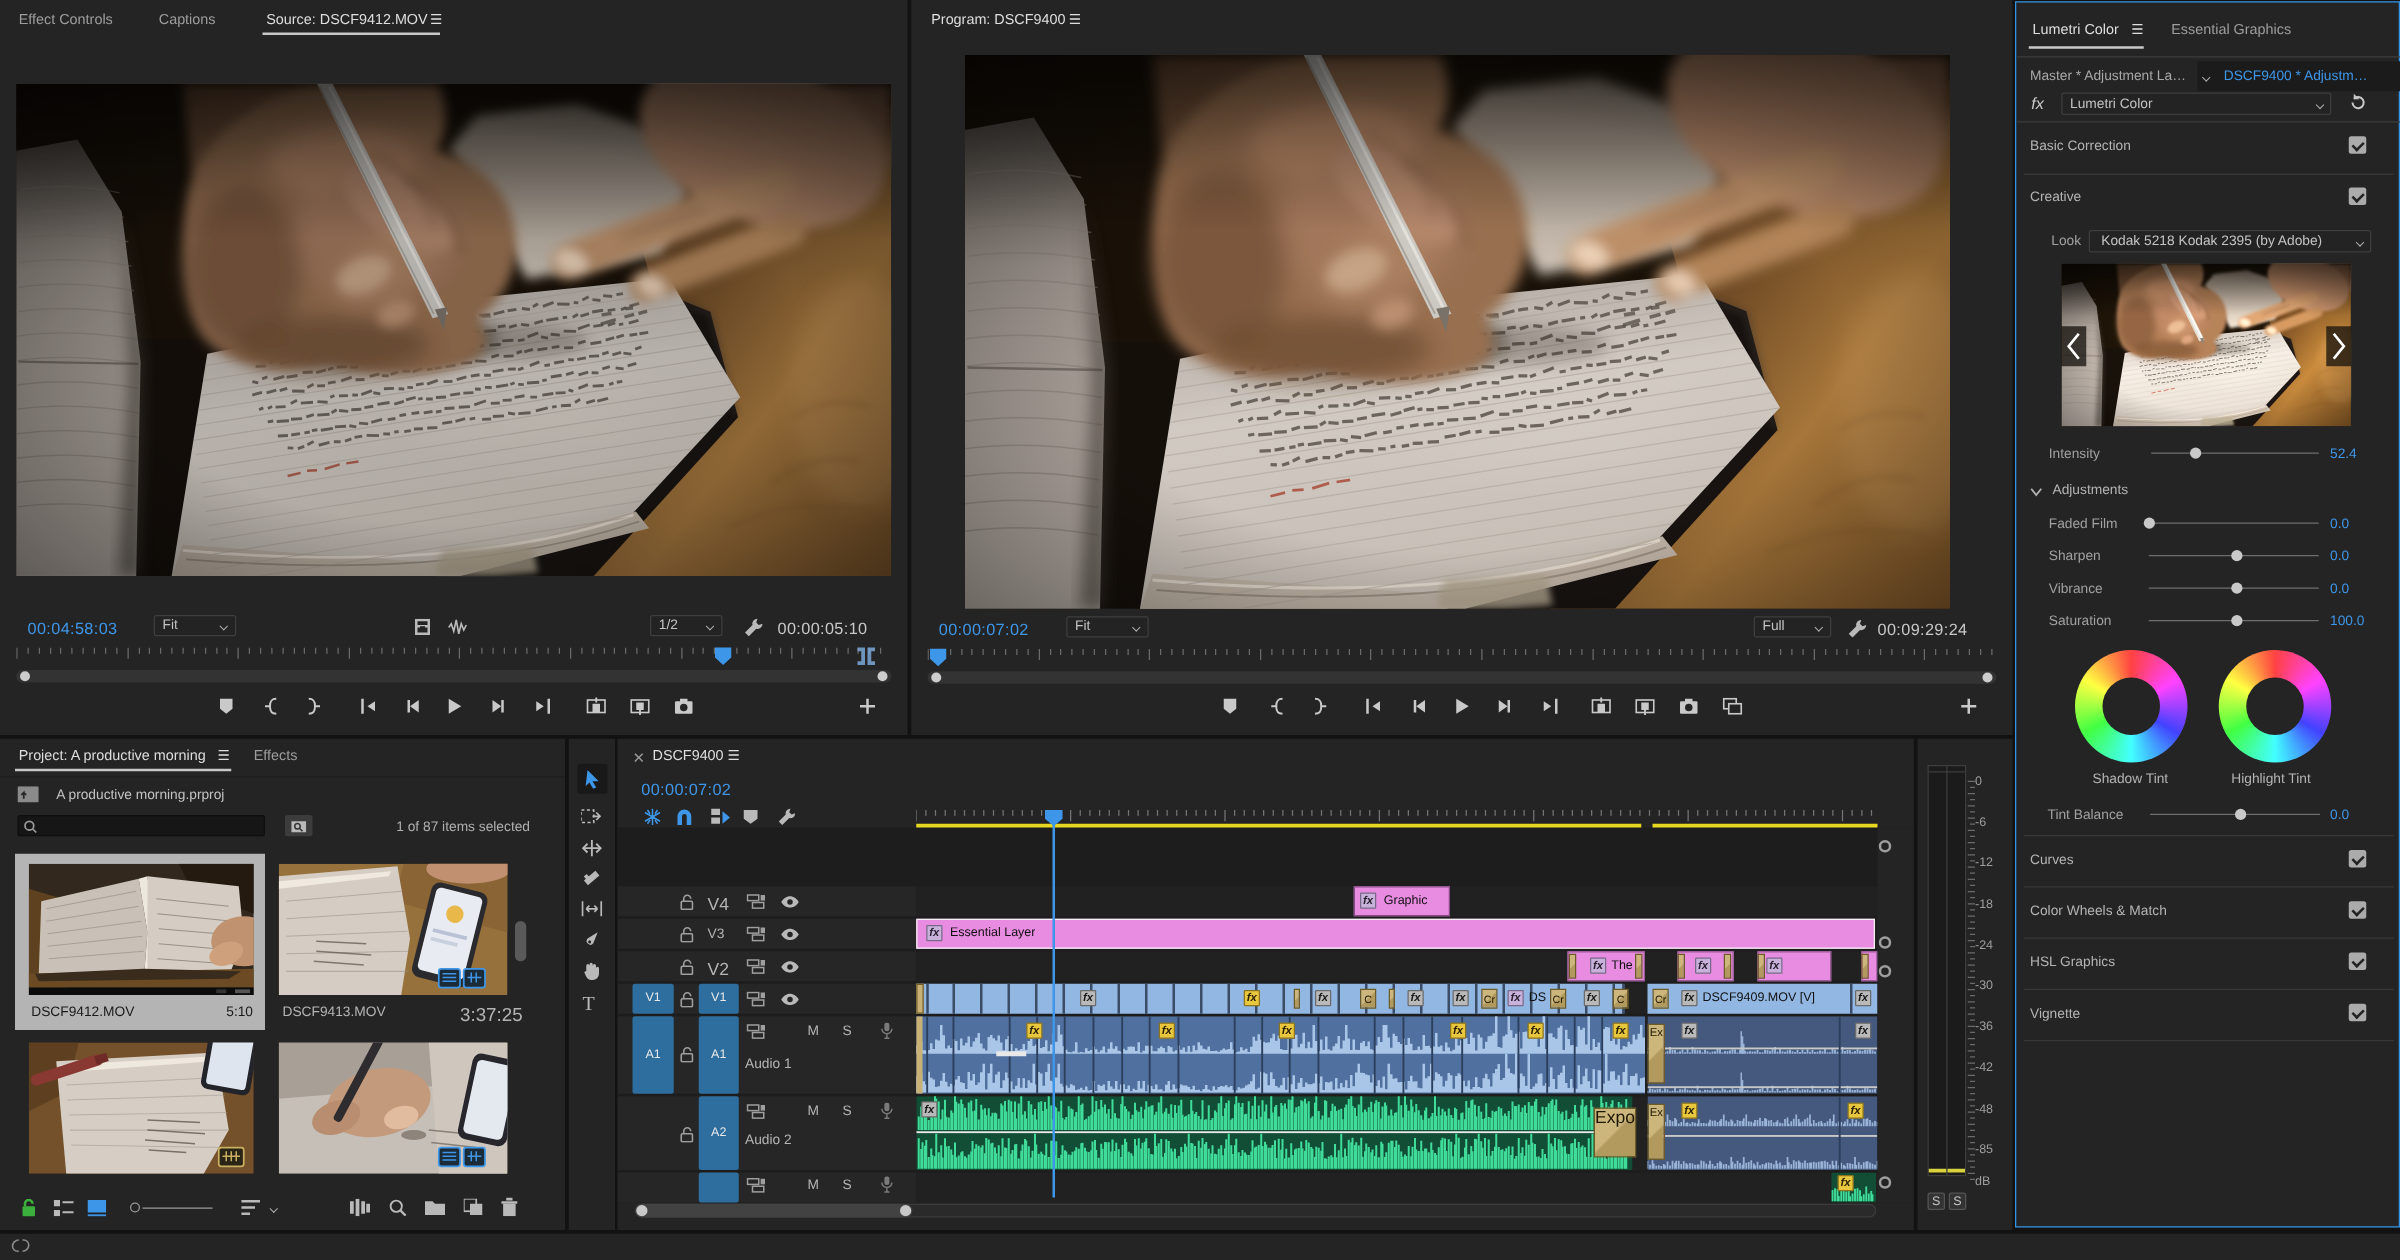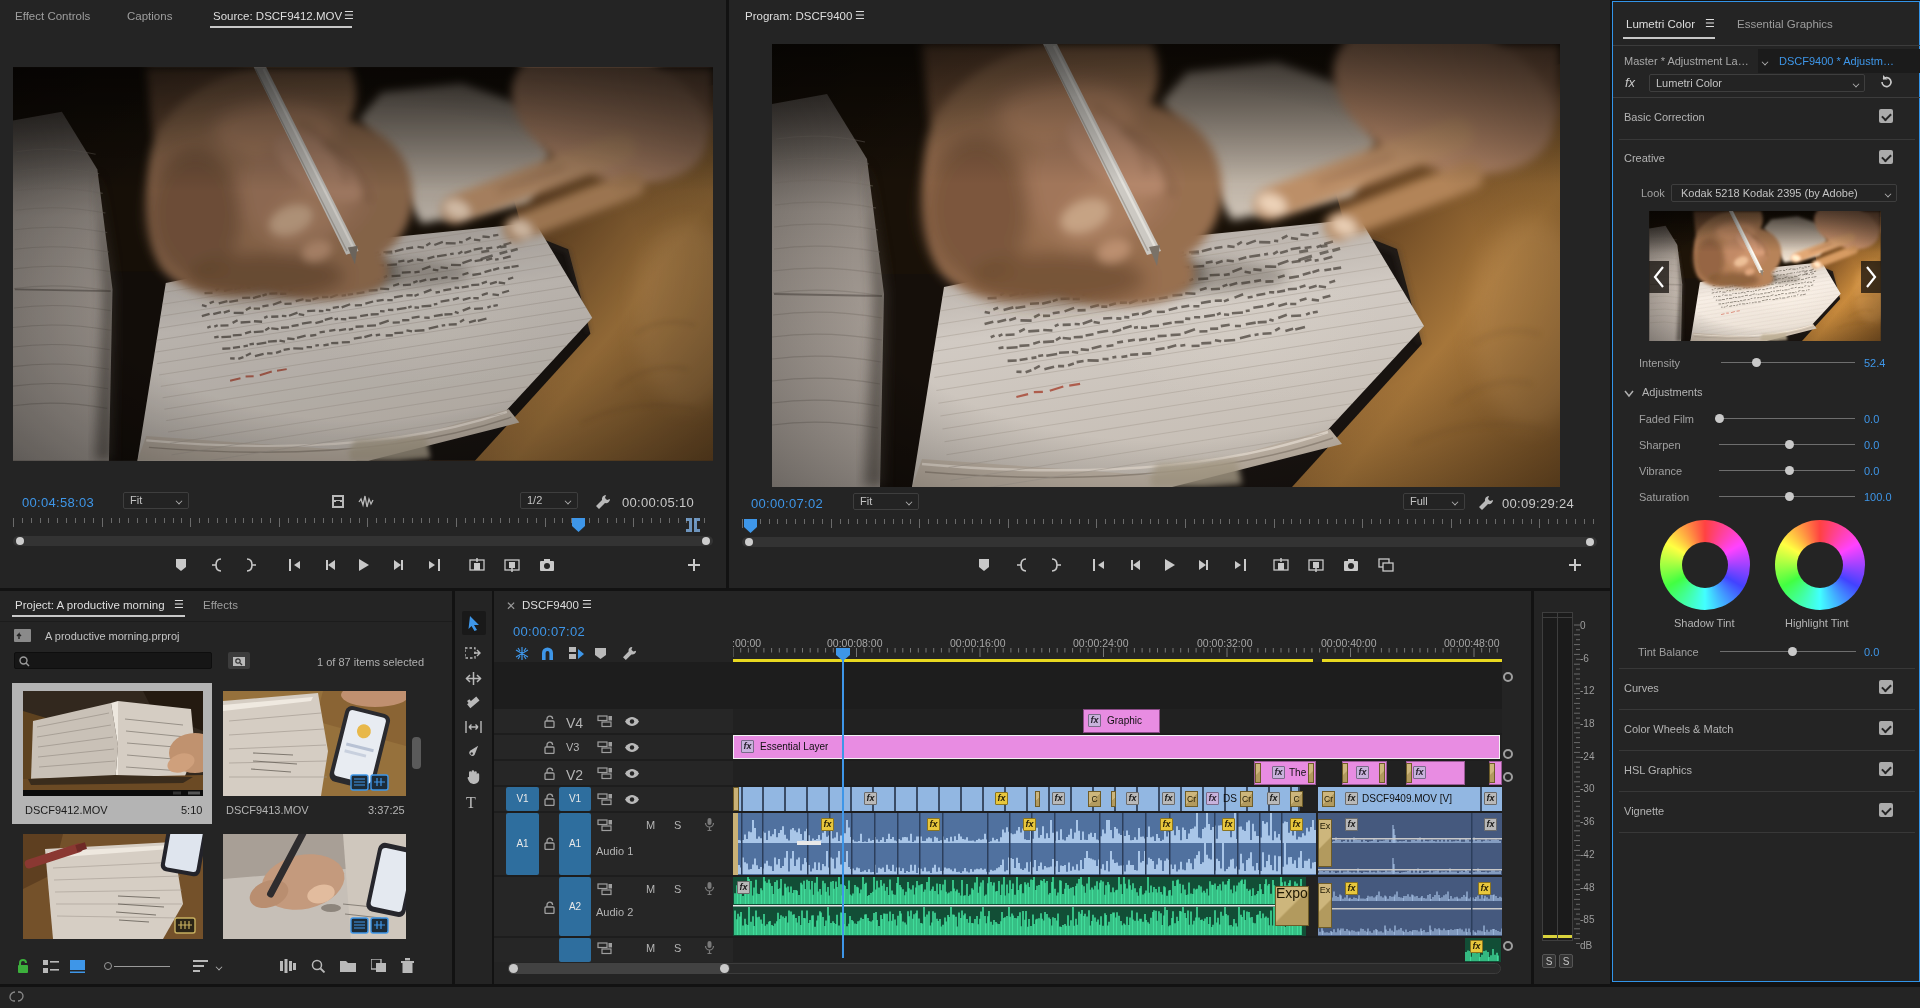--- a/index.html
+++ b/index.html
@@ -662,21 +662,21 @@
         <rect x="124" y="55" width="28" height="3" fill="#b8c2d4"></rect>
         <rect x="124" y="62" width="22" height="3" fill="#c8d0de"></rect>
       </g>
 <ellipse cx="152" cy="4" rx="34" ry="12" fill="#c09070"></ellipse>
 <rect x="128" y="84" width="17" height="15" rx="2" fill="#1c2b38" stroke="#3e96e8" stroke-width="1.4"></rect>
 <rect x="148" y="84" width="17" height="15" rx="2" fill="#1c2b38" stroke="#3e96e8" stroke-width="1.4"></rect>
 <path d="M131 88h11M131 91h11M131 94h11" stroke="#3e96e8" stroke-width="1.2"></path>
 <path d="M151 91h11M154 87v8M158 87v8" stroke="#3e96e8" stroke-width="1.2"></path>
 </svg>
 <span class="a" style="left:226px;top:213px;color:#b4b4b4;font-size:11px">DSCF9413.MOV</span>
-<span class="a" style="left:368px;top:213px;color:#b4b4b4;font-size:11px">3:37:25</span>
+<span class="a" style="left:368px;top:213px;color:#b4b4b4;font-size:15px">3:37:25</span>
 <svg class="a" style="left:23px;top:243px" width="180" height="105" viewBox="0 0 180 105">
 <rect width="180" height="105" fill="#74512a"></rect>
 <polygon points="0,0 40,0 30,40 0,55" fill="#5e3f20"></polygon>
 <polygon points="22,15 150,8 160,70 140,105 30,105" fill="#d6cec4"></polygon>
 <polygon points="25,18 148,11 147,15 26,24" fill="#eee8df"></polygon>
 <g stroke="#9a9188" stroke-width="1" opacity=".5">
         <path d="M30 34l124 -6M31 46l126 -4M32 58l127 -2M33 70l126 0M34 82l122 2"></path>
       </g>
 <g stroke="#5a544c" stroke-width="1.1" opacity=".75">
         <path d="M95 62l42 2M95 70l46 3M93 78l40 3M96 86l30 2"></path>
@@ -810,29 +810,20 @@
       <rect x="1" y="8" width="7" height="5" fill="#b9b9b9"></rect>
       <path d="M10 3l6 5-6 5z" fill="#3e96e8"></path>
     </svg>
 <svg class="a" style="left:100px;top:56px" width="13" height="13">
       <path d="M1 1h11v7l-5.5 4L1 8z" fill="#b9b9b9"></path>
     </svg>
 <svg class="a" style="left:128px;top:55px" width="16" height="14" viewBox="0 0 17 15">
       <path d="M11 1a4 4 0 0 0-4 5l-6 6 3 3 6-6a4 4 0 0 0 5-4l-3 1-2-2 1-3z" fill="#b9b9b9"></path>
     </svg>
 <div class="a" style="left:0;top:71px;width:1037px;height:300px;background:#1d1d1d"></div>
-<div class="a" style="left:239px;top:46px;width:769px;height:25px;overflow:hidden">
-<span class="a" style="left:-1px;top:0;color:#a6a6a6;font-size:10.5px">:00:00</span>
-<span class="a" style="left:94px;top:0;color:#a6a6a6;font-size:10.5px">00:00:08:00</span>
-<span class="a" style="left:217px;top:0;color:#a6a6a6;font-size:10.5px">00:00:16:00</span>
-<span class="a" style="left:340px;top:0;color:#a6a6a6;font-size:10.5px">00:00:24:00</span>
-<span class="a" style="left:464px;top:0;color:#a6a6a6;font-size:10.5px">00:00:32:00</span>
-<span class="a" style="left:588px;top:0;color:#a6a6a6;font-size:10.5px">00:00:40:00</span>
-<span class="a" style="left:711px;top:0;color:#a6a6a6;font-size:10.5px">00:00:48:00</span>
-</div>
 <svg class="a" style="left:239px;top:57px" width="769" height="12">
 <path d="M0.0 0v9 M7.7 0v4.5 M15.4 0v4.5 M23.2 0v4.5 M30.9 0v4.5 M38.6 0v4.5 M46.3 0v4.5 M54.0 0v4.5 M61.8 0v4.5 M69.5 0v4.5 M77.2 0v4.5 M84.9 0v4.5 M92.6 0v4.5 M100.3 0v4.5 M108.1 0v4.5 M115.8 0v4.5 M123.5 0v9 M131.2 0v4.5 M138.9 0v4.5 M146.7 0v4.5 M154.4 0v4.5 M162.1 0v4.5 M169.8 0v4.5 M177.5 0v4.5 M185.3 0v4.5 M193.0 0v4.5 M200.7 0v4.5 M208.4 0v4.5 M216.1 0v4.5 M223.9 0v4.5 M231.6 0v4.5 M239.3 0v4.5 M247.0 0v9 M254.7 0v4.5 M262.4 0v4.5 M270.2 0v4.5 M277.9 0v4.5 M285.6 0v4.5 M293.3 0v4.5 M301.0 0v4.5 M308.8 0v4.5 M316.5 0v4.5 M324.2 0v4.5 M331.9 0v4.5 M339.6 0v4.5 M347.4 0v4.5 M355.1 0v4.5 M362.8 0v4.5 M370.5 0v9 M378.2 0v4.5 M385.9 0v4.5 M393.7 0v4.5 M401.4 0v4.5 M409.1 0v4.5 M416.8 0v4.5 M424.5 0v4.5 M432.3 0v4.5 M440.0 0v4.5 M447.7 0v4.5 M455.4 0v4.5 M463.1 0v4.5 M470.9 0v4.5 M478.6 0v4.5 M486.3 0v4.5 M494.0 0v9 M501.7 0v4.5 M509.5 0v4.5 M517.2 0v4.5 M524.9 0v4.5 M532.6 0v4.5 M540.3 0v4.5 M548.0 0v4.5 M555.8 0v4.5 M563.5 0v4.5 M571.2 0v4.5 M578.9 0v4.5 M586.6 0v4.5 M594.4 0v4.5 M602.1 0v4.5 M609.8 0v4.5 M617.5 0v9 M625.2 0v4.5 M633.0 0v4.5 M640.7 0v4.5 M648.4 0v4.5 M656.1 0v4.5 M663.8 0v4.5 M671.6 0v4.5 M679.3 0v4.5 M687.0 0v4.5 M694.7 0v4.5 M702.4 0v4.5 M710.1 0v4.5 M717.9 0v4.5 M725.6 0v4.5 M733.3 0v4.5 M741.0 0v9 M748.7 0v4.5 M756.5 0v4.5 M764.2 0v4.5" stroke="#757575" stroke-width="1"></path>
 </svg>
 <div class="a" style="left:239px;top:68px;width:580px;height:2.5px;background:#e8d820"></div>
 <div class="a" style="left:828px;top:68px;width:180px;height:2.5px;background:#e8d820"></div>
 <div class="a" style="left:0;top:118px;width:239px;height:24px;background:#262626"></div>
 <div class="a" style="left:239px;top:118px;width:769px;height:24px;background:#212121"></div>
 <div class="a" style="left:0;top:144px;width:239px;height:24px;background:#262626"></div>
 <div class="a" style="left:239px;top:144px;width:769px;height:24px;background:#212121"></div>
 <div class="a" style="left:0;top:170px;width:239px;height:24px;background:#262626"></div>

